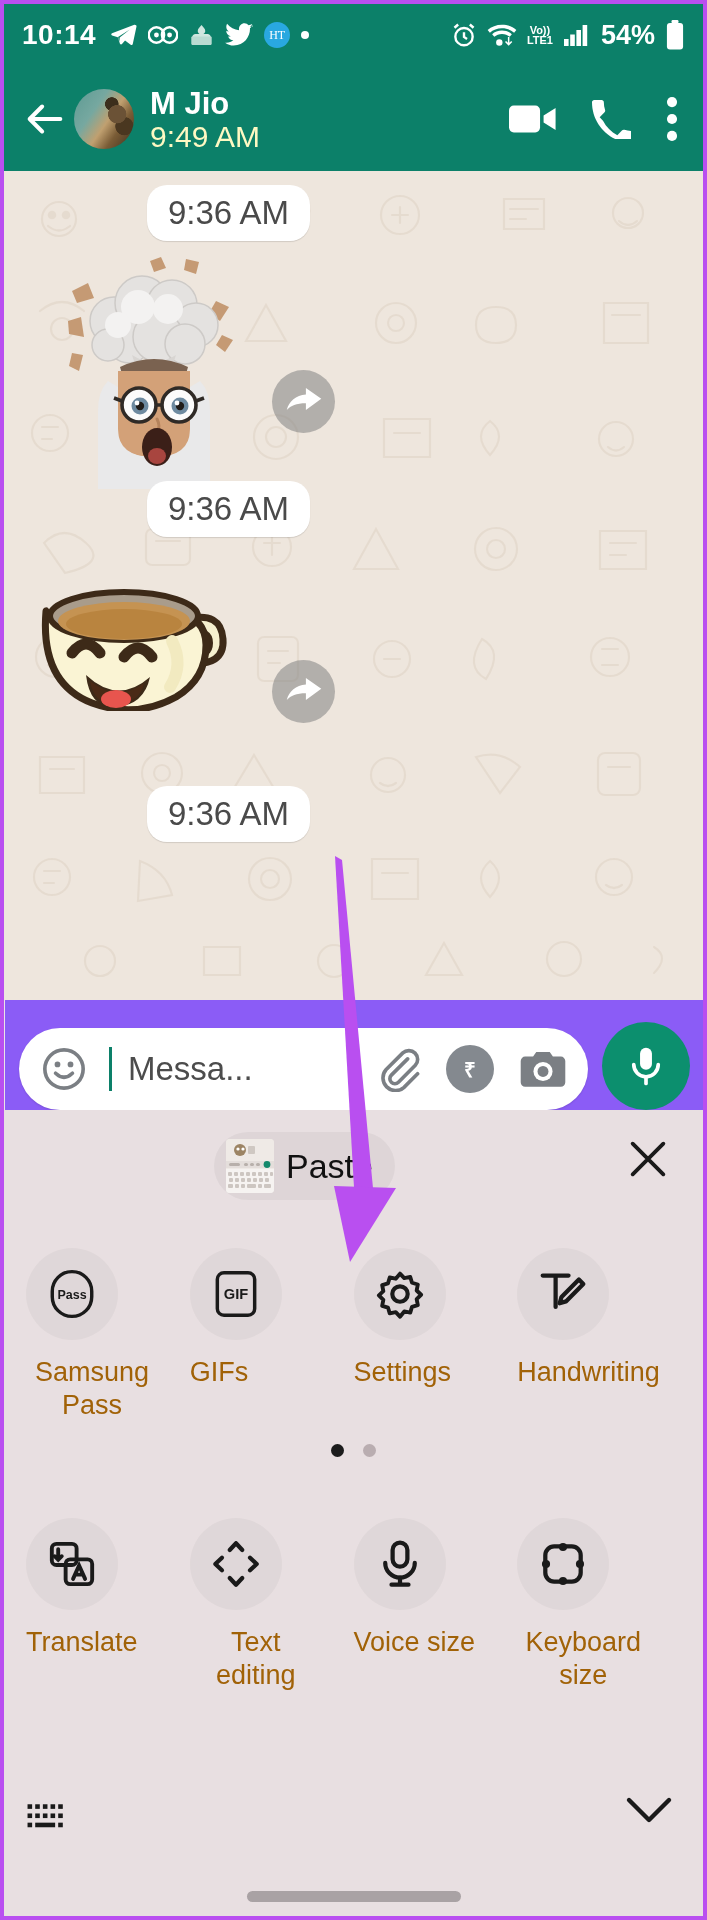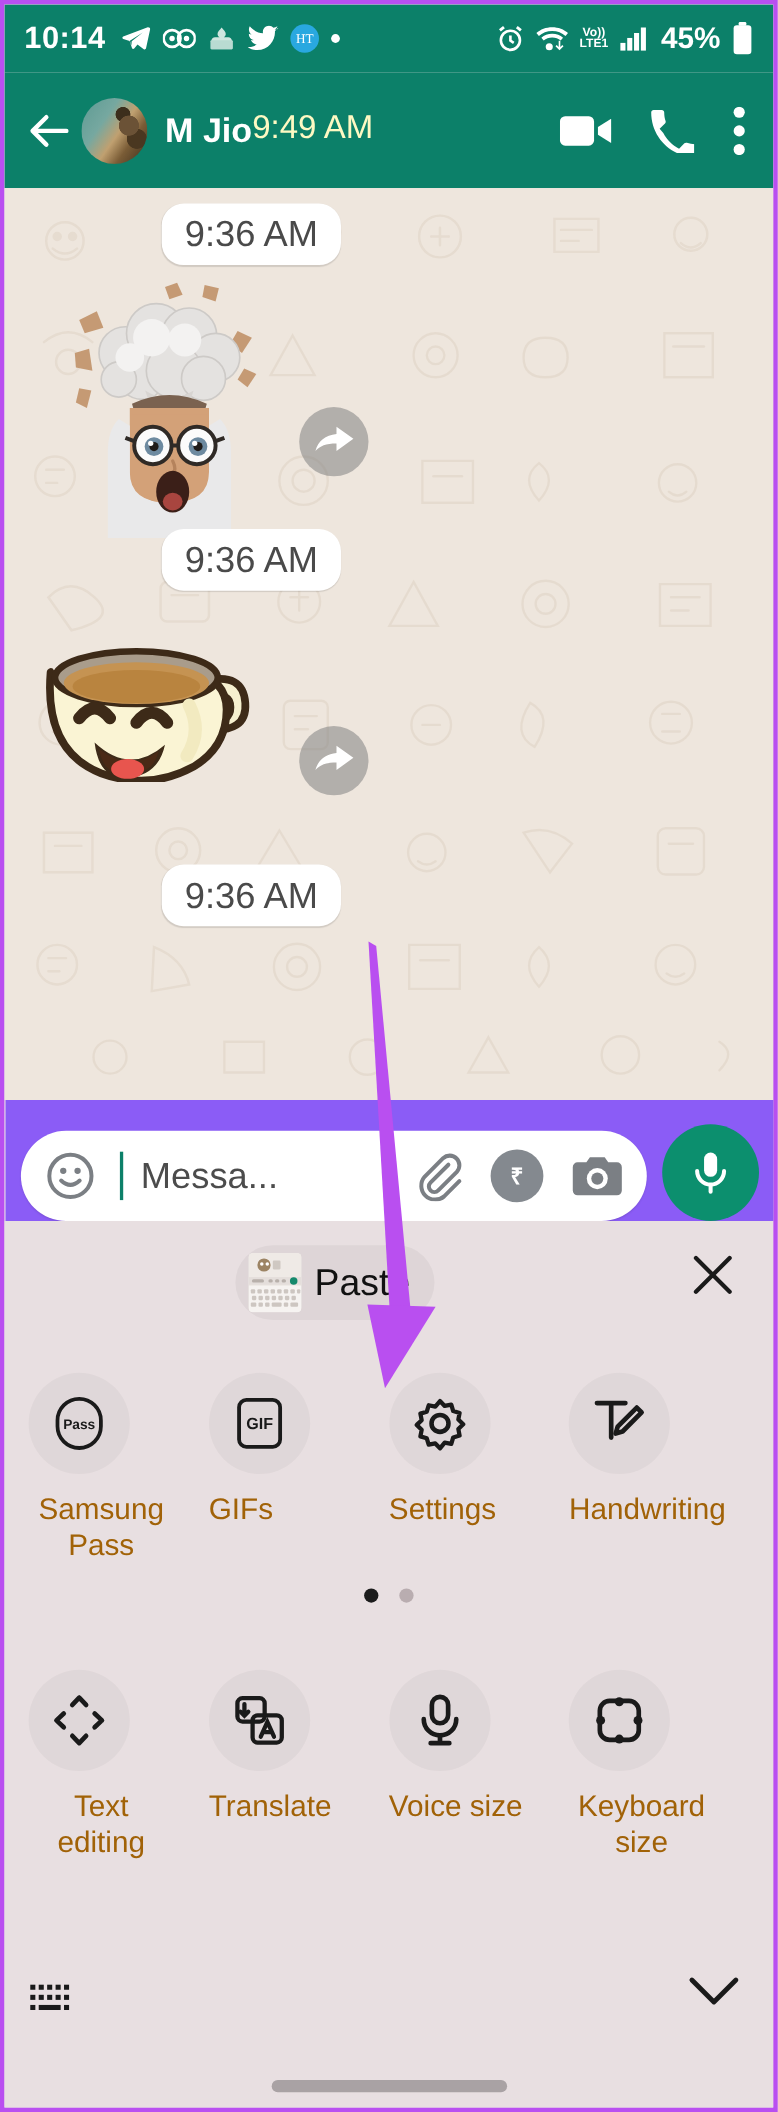--- a/index.html
+++ b/index.html
@@ -45,21 +45,21 @@
   .back-btn { width:46px; height:46px; position:relative; flex:none; }
   .avatar {
     width:60px; height:60px; border-radius:50%; flex:none; margin-left:6px;
     background:
       radial-gradient(circle at 72% 42%, #6b5236 0 16%, transparent 17%),
       radial-gradient(circle at 84% 62%, #4a3720 0 14%, transparent 15%),
       radial-gradient(circle at 63% 25%, #3c2e1c 0 11%, transparent 12%),
       linear-gradient(125deg,#5d9a93 0%,#76a8a0 34%,#c0a070 55%,#7a5c36 72%,#3b2d1c 100%);
     overflow:hidden;
   }
-  .hdr-txt { margin-left:16px; display:flex; flex-direction:row; justify-content:center; }
+  .hdr-txt { margin-left:16px; display:flex; flex-direction:column; justify-content:center; }
   .hdr-name { color:#fff; font-size:31px; font-weight:bold; line-height:36px; }
   .hdr-sub  { color:#fef9c3; font-size:30px; line-height:29px; }
   .hdr-actions { margin-left:auto; display:flex; align-items:center; gap:34px; padding-right:6px; }
 
   
   .chat-body {
     position:absolute; left:0; top:167px; width:699px; height:829px;
     background:#eee6dd; overflow:hidden;
   }
   .doodles { position:absolute; inset:0; opacity:.5; }
@@ -191,21 +191,21 @@
       <div class="volte">
         <div>Vo))</div>
         <div>LTE1</div>
       </div>
       <svg class="sb-ico" width="28" height="24" viewBox="0 0 28 24">
           <rect x="1" y="16" width="4.6" height="7" fill="#fff"></rect>
           <rect x="7.2" y="11.5" width="4.6" height="11.5" fill="#fff"></rect>
           <rect x="13.4" y="7" width="4.6" height="16" fill="#fff"></rect>
           <rect x="19.6" y="2" width="4.6" height="21" fill="#fff"></rect>
         </svg>
-      <div class="sb-pct">45%</div>
+      <div class="sb-pct">54%</div>
       <svg class="sb-ico" width="20" height="30" viewBox="0 0 16 26">
           <rect x="5" y="0" width="6" height="3" rx="1" fill="#fff"></rect>
           <rect x="1" y="2.5" width="14" height="23" rx="2.6" fill="#fff"></rect>
         </svg>
     </div>
   </div>
 
   <div class="chat-header">
     <div class="back-btn">
       <svg width="46" height="46" viewBox="0 0 24 24">
@@ -541,41 +541,41 @@
           </div>
           <div class="kb-label">Handwriting</div>
         </div>
       </div>
 
       <div class="row-gap"></div>
 
       <div class="kb-row">
         <div class="kb-cell">
           <div class="kb-circle">
+            <svg width="46" height="46" viewBox="0 0 26 26">
+              <rect x="1.6" y="1.6" width="14" height="12" rx="2.6" fill="none" stroke="#1a1a1a" stroke-width="2.2"></rect>
+              <rect x="9.4" y="10.4" width="15" height="14" rx="2.6" fill="none" stroke="#1a1a1a" stroke-width="2.2"></rect>
+              <path fill="none" stroke="#1a1a1a" stroke-width="2.2" stroke-linecap="round" d="M13.6 21.4 17 13.8l3.4 7.6M14.9 19h4.4"></path>
+              <path fill="none" stroke="#1a1a1a" stroke-width="2.2" stroke-linecap="round" d="M5.2 4.6v6M3.2 8.6l2 2 2-2"></path>
+            </svg>
+          </div>
+          <div class="kb-label">Translate</div>
+        </div>
+        <div class="kb-cell">
+          <div class="kb-circle">
             <svg width="48" height="48" viewBox="0 0 26 26">
               <g fill="none" stroke="#1a1a1a" stroke-width="2.3" stroke-linecap="round" stroke-linejoin="round">
                 <path d="M13 1.8 9.6 5.4M13 1.8l3.4 3.6"></path>
                 <path d="M13 24.2l-3.4-3.6M13 24.2l3.4-3.6"></path>
                 <path d="M1.8 13l3.6-3.4M1.8 13l3.6 3.4"></path>
                 <path d="M24.2 13l-3.6-3.4M24.2 13l-3.6 3.4"></path>
               </g>
             </svg>
           </div>
           <div class="kb-label">Text editing</div>
-        </div>
-        <div class="kb-cell">
-          <div class="kb-circle">
-            <svg width="46" height="46" viewBox="0 0 26 26">
-              <rect x="1.6" y="1.6" width="14" height="12" rx="2.6" fill="none" stroke="#1a1a1a" stroke-width="2.2"></rect>
-              <rect x="9.4" y="10.4" width="15" height="14" rx="2.6" fill="none" stroke="#1a1a1a" stroke-width="2.2"></rect>
-              <path fill="none" stroke="#1a1a1a" stroke-width="2.2" stroke-linecap="round" d="M13.6 21.4 17 13.8l3.4 7.6M14.9 19h4.4"></path>
-              <path fill="none" stroke="#1a1a1a" stroke-width="2.2" stroke-linecap="round" d="M5.2 4.6v6M3.2 8.6l2 2 2-2"></path>
-            </svg>
-          </div>
-          <div class="kb-label">Translate</div>
         </div>
         <div class="kb-cell">
           <div class="kb-circle">
             <svg width="42" height="48" viewBox="0 0 22 26">
               <rect x="7" y="1.4" width="8" height="13" rx="4" fill="none" stroke="#1a1a1a" stroke-width="2.3"></rect>
               <path d="M3 12.4a8 8 0 0 0 16 0" fill="none" stroke="#1a1a1a" stroke-width="2.3" stroke-linecap="round"></path>
               <path d="M11 20.4v2.6M6.4 24.2h9.2" stroke="#1a1a1a" stroke-width="2.3" stroke-linecap="round" fill="none"></path>
             </svg>
           </div>
           <div class="kb-label">Voice size</div>

